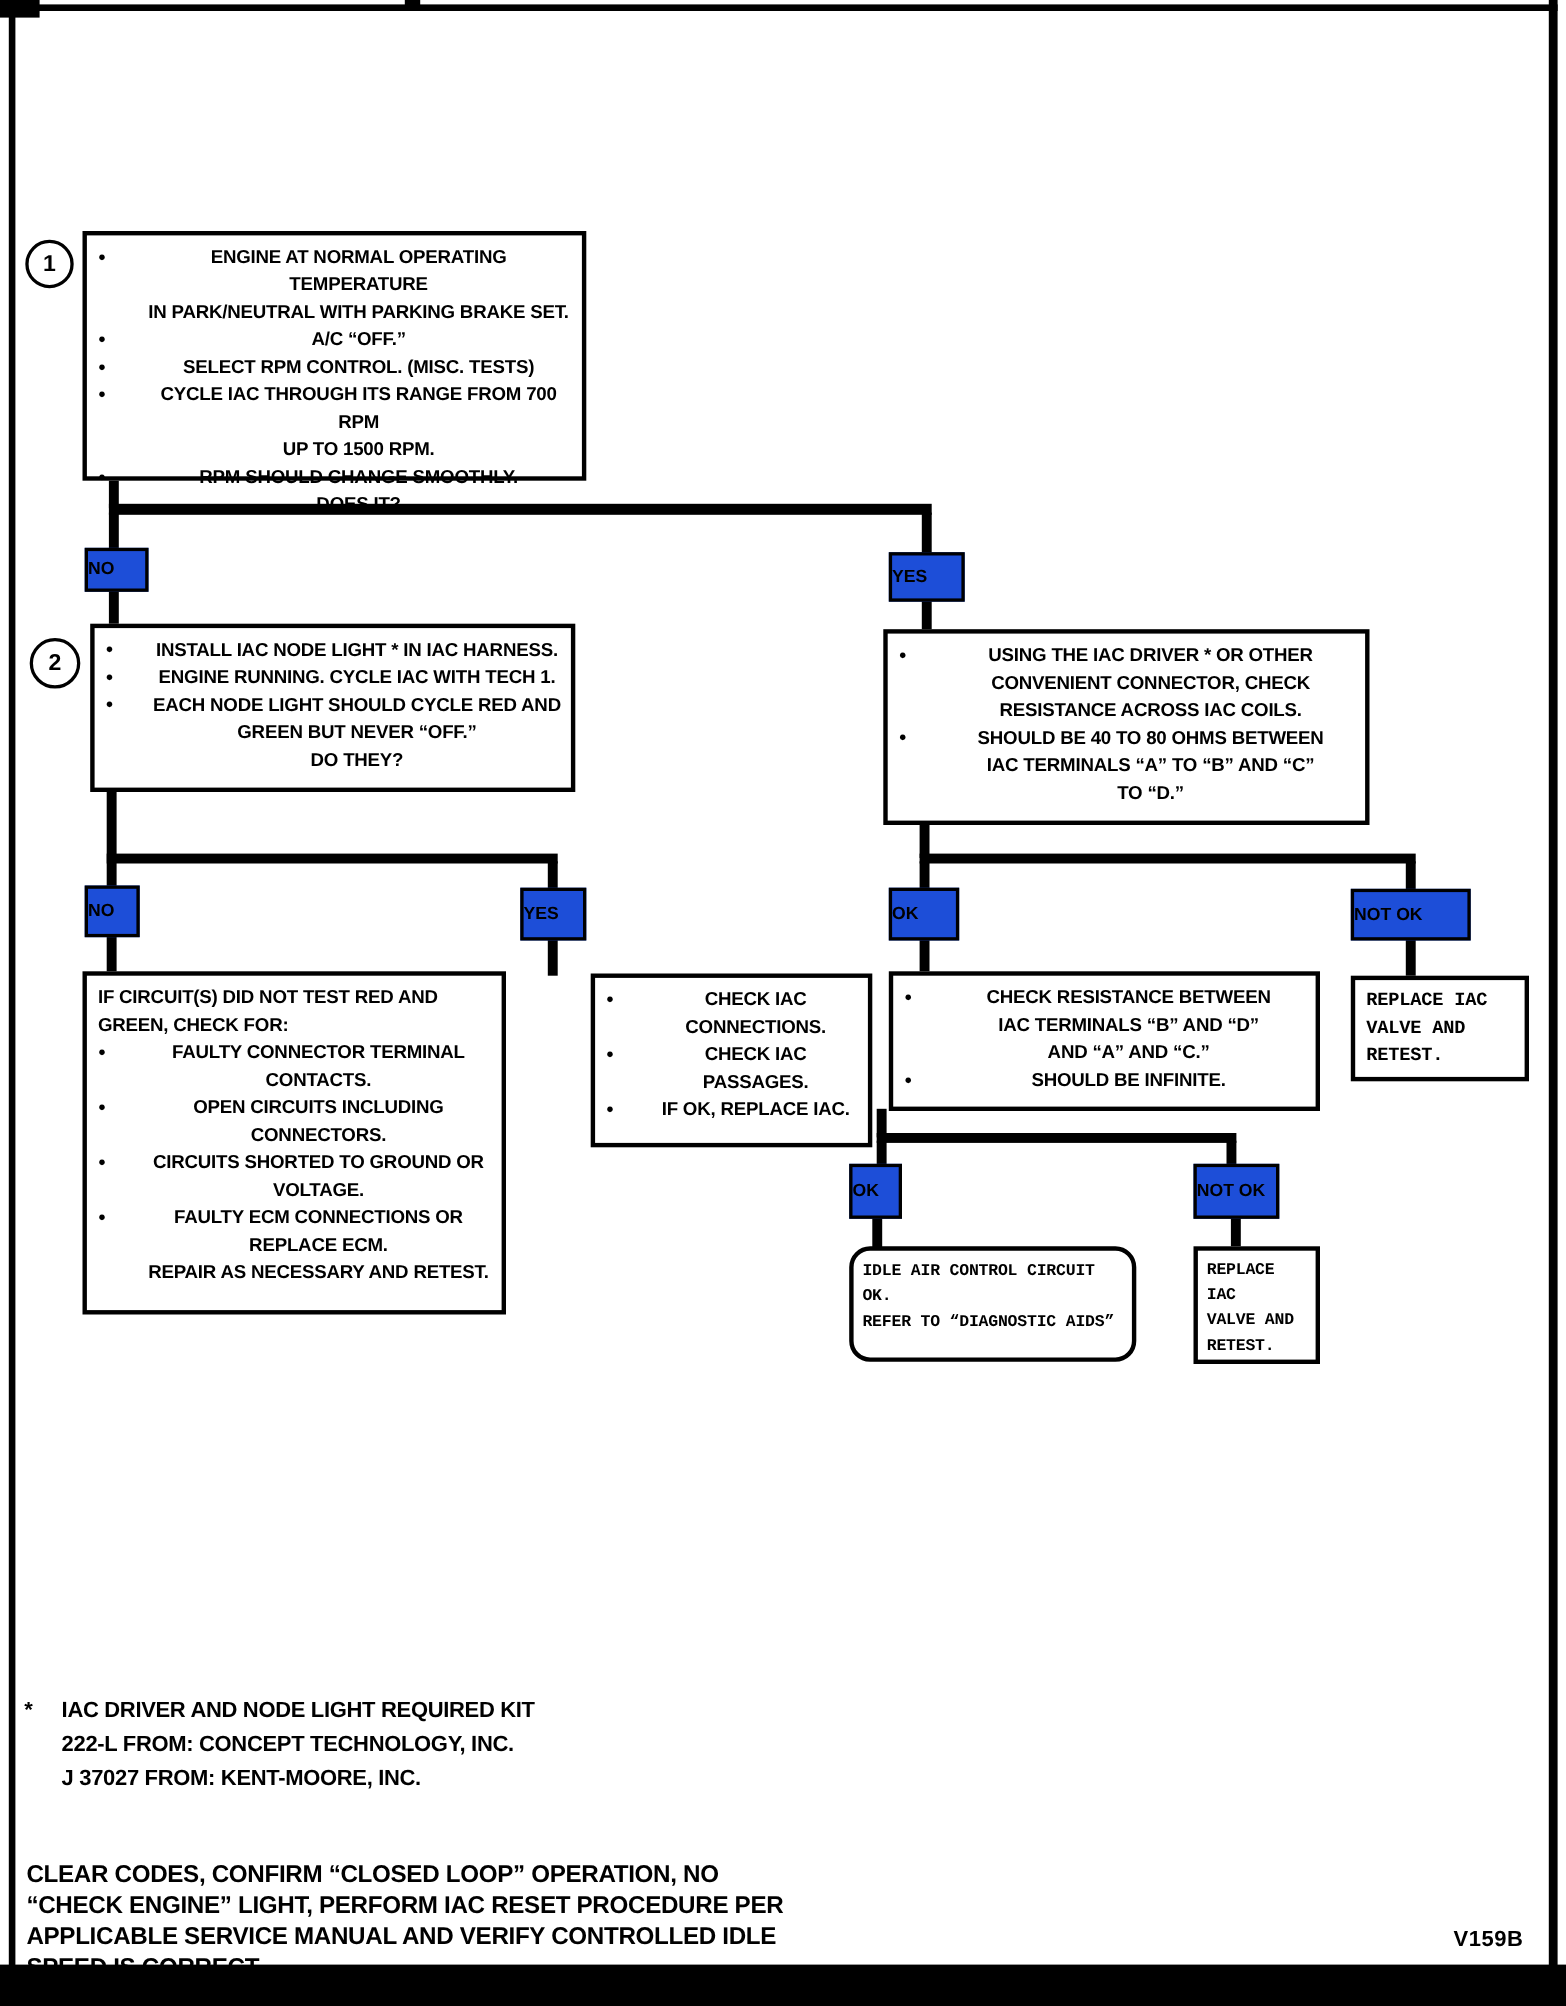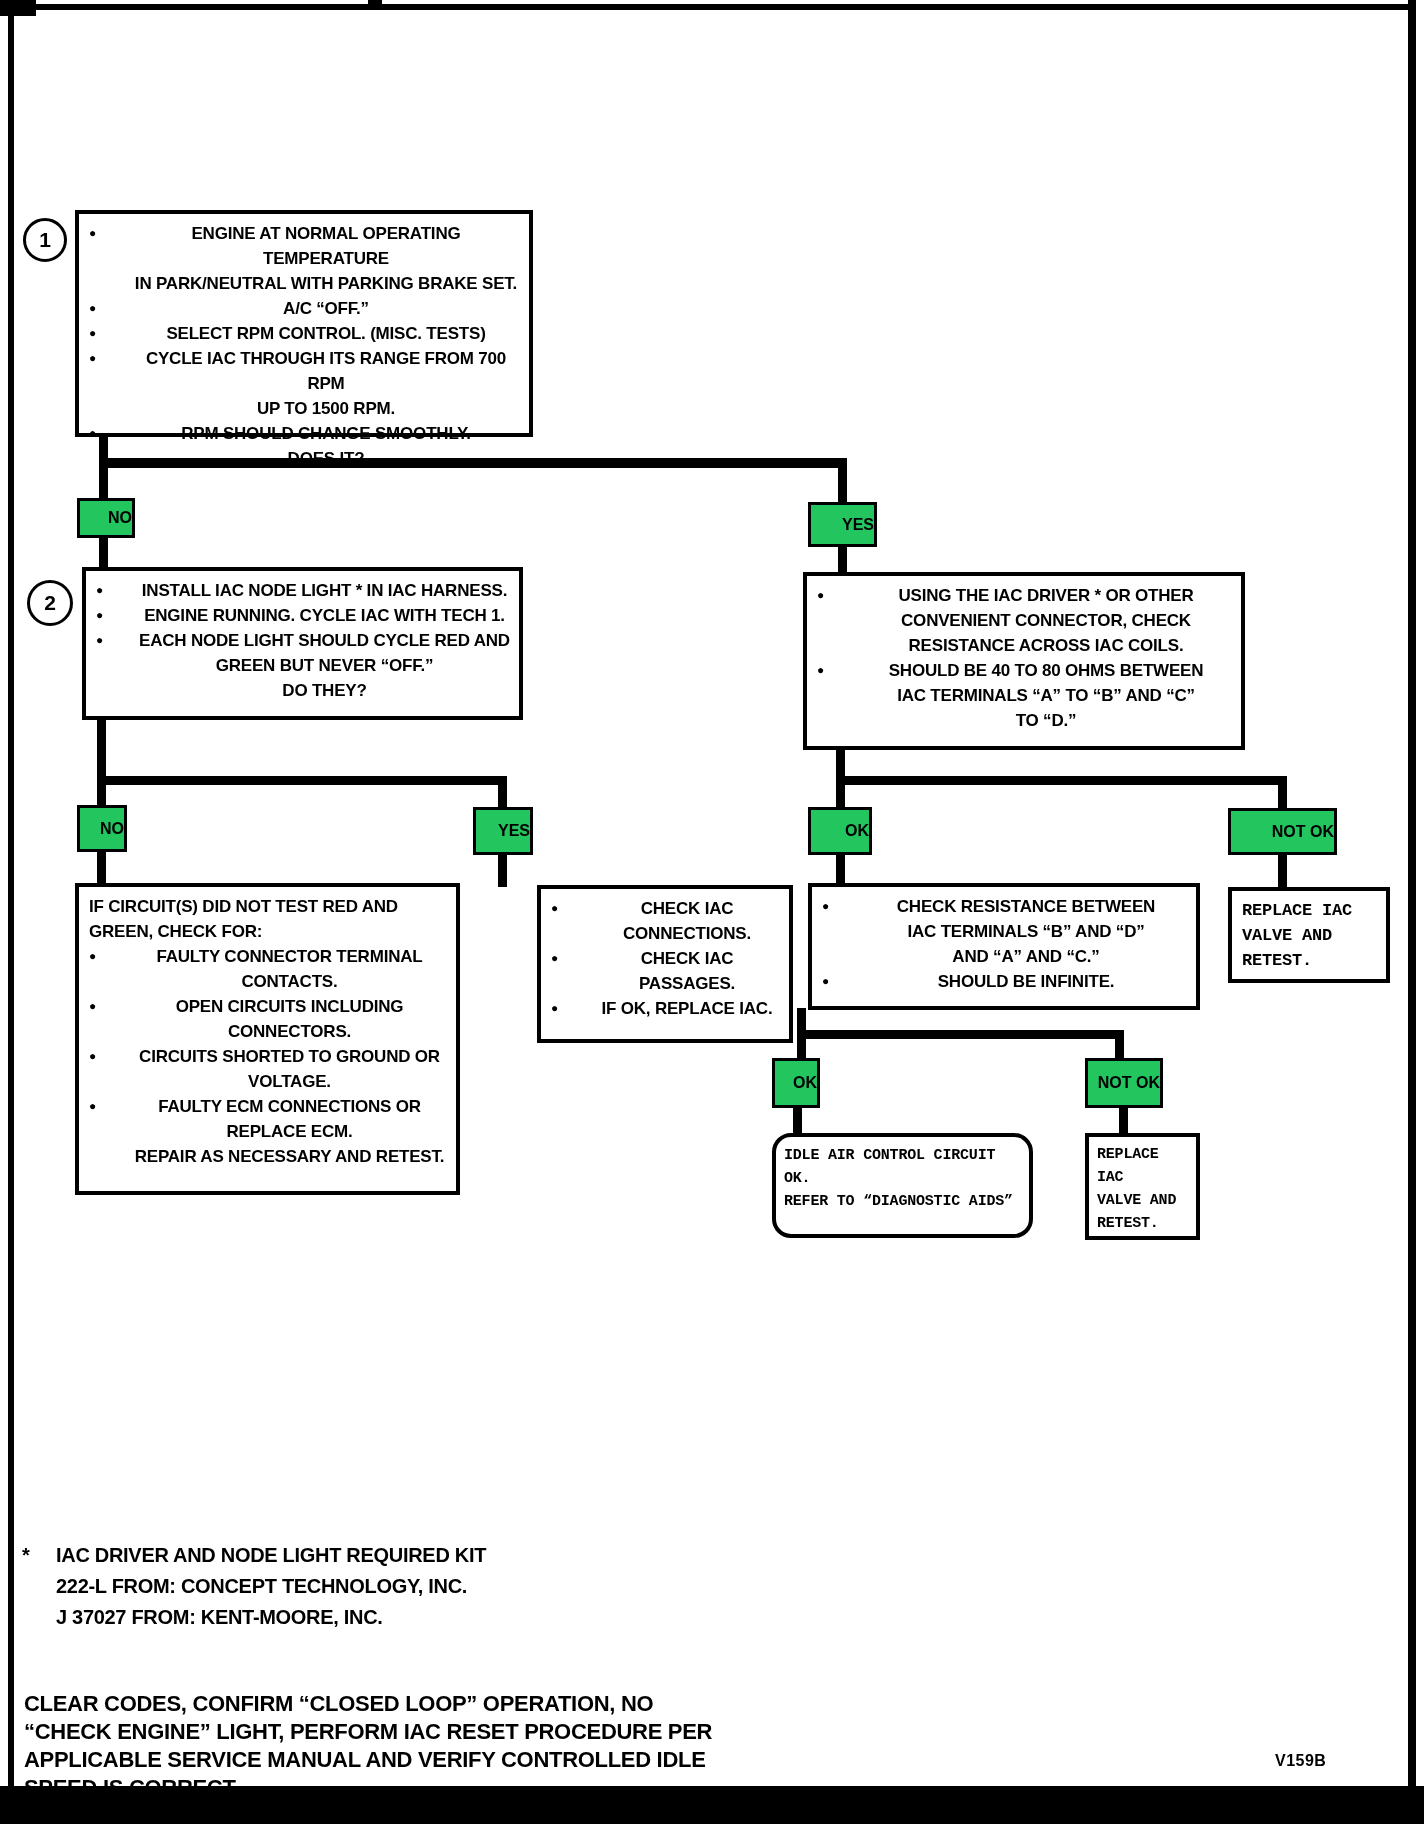--- a/index.html
+++ b/index.html
@@ -27,31 +27,31 @@
     position:absolute;border:4px solid #000;box-sizing:border-box;background:#fff;
     padding:7px 6px 6px 10px;font-size:17px;line-height:25px;letter-spacing:-0.2px;
   }
   .bl{display:flex;}
   .mk{flex:0 0 40px;width:40px;font-size:12px;}
   .tx{white-space:pre-line;flex:1;text-align:center;}
   .head{white-space:pre-line;}
   .plain{white-space:pre-line;font-family:Liberation Mono, monospace;}
   
   .lbl{
-    position:absolute;border:3px solid #000;box-sizing:border-box;background:#22c55e;
-    display:flex;align-items:center;justify-content:flex-end;font-size:16px;
+    position:absolute;border:3px solid #000;box-sizing:border-box;background:#1d4ed8;
+    display:flex;align-items:center;justify-content:flex-start;font-size:16px;
   }
   
   .conn{position:absolute;background:#000;}
   
   .footnote{position:absolute;left:22px;top:1540px;display:flex;font-size:20px;line-height:31px;letter-spacing:-0.3px;}
   .fn-mark{width:34px;font-size:20px;}
   .fn-text{white-space:pre-line;}
   .closing{position:absolute;left:24px;top:1690px;font-size:22px;line-height:28px;letter-spacing:-0.3px;white-space:pre-line;}
-  .plate{position:absolute;left:1275px;top:1752px;width:110px;font-size:16px;letter-spacing:0.5px;}
+  .plate{position:absolute;left:1275px;top:1752px;width:110px;text-align:right;font-size:20px;letter-spacing:0.5px;}
 </style>
 </head>
 <body>
 
 <div class="page">
 
   <div class="edge" style="left:8px;top:0;width:6px;height:1790px;"></div>
   <div class="edge" style="left:1408px;top:0;width:8px;height:1790px;"></div>
   <div class="edge" style="left:8px;top:4px;width:1408px;height:6px;"></div>
   <div class="edge" style="left:0;top:1786px;width:1424px;height:38px;"></div>

